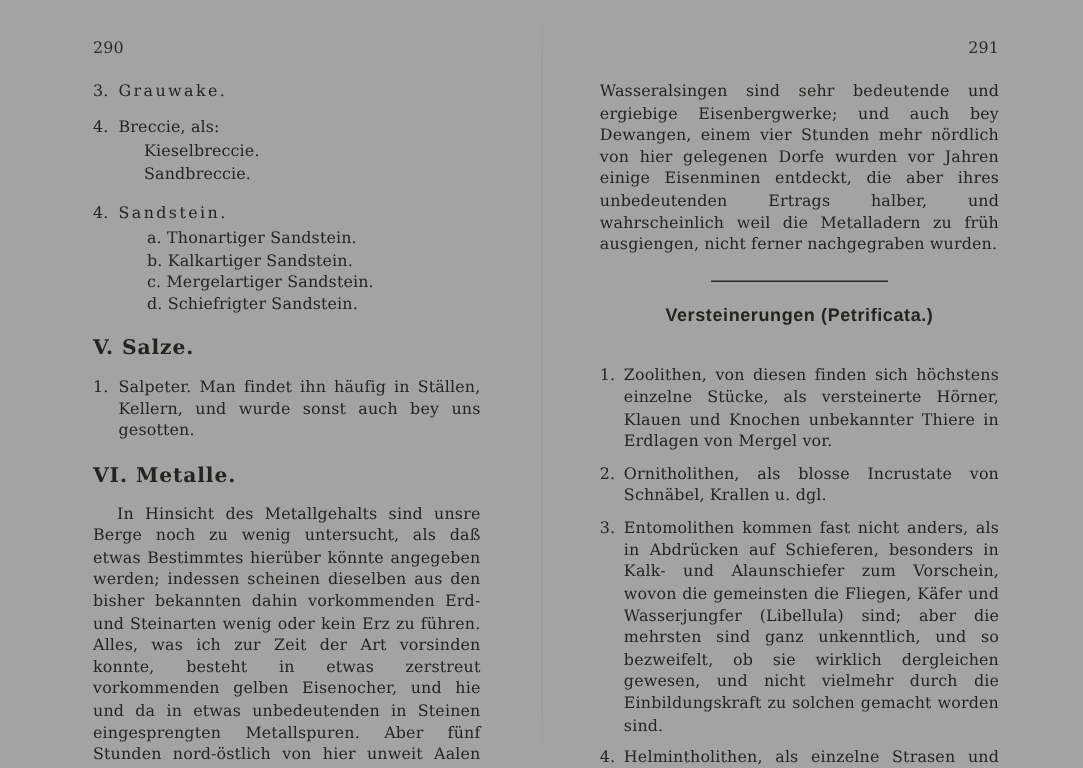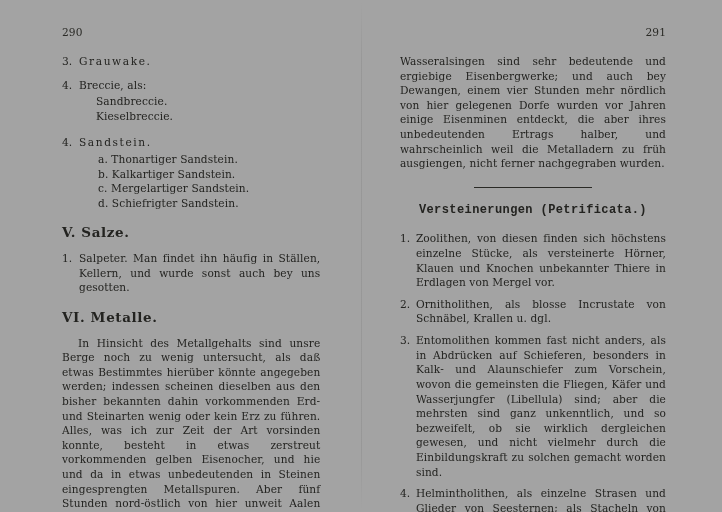--- a/index.html
+++ b/index.html
@@ -98,25 +98,25 @@
   .heading {
     text-align: left;
     font-family: "DejaVu Serif", serif;
     font-size: 13.5px;
     font-weight: bold;
     letter-spacing: 0.6px;
     margin: 13px 0 9px 0;
   }
   .heading-sm {
     text-align: center;
-    font-family: Liberation Mono, monospace;
+    font-family: Liberation Sans, sans-serif;
     font-size: 12px;
     font-weight: bold;
     letter-spacing: 0.4px;
-    margin: 14px 0 13px 0;
+    margin: 14px 0 25px 0;
   }
   .rule {
     width: 118px;
     height: 1px;
     background: #2a2a26;
     margin: 16px auto 6px auto;
   }
   .gap-s { height: 7px; }
   .gap-m { height: 12px; }
   .right-block .list-item { margin-bottom: 7px; }
@@ -146,22 +146,22 @@
           <span class="txt fraktur sp">Grauwake.</span>
         </div>
 
         <div class="gap-s"></div>
 
         <div class="list-item">
           <span class="num fraktur">4.</span>
           <span class="txt fraktur">Breccie, als:</span>
         </div>
 
+        <div class="sub2 fraktur">Kieselbreccie.</div>
         <div class="sub2 fraktur">Sandbreccie.</div>
-        <div class="sub2 fraktur">Kieselbreccie.</div>
 
         <div class="gap-m"></div>
 
         <div class="list-item">
           <span class="num fraktur">4.</span>
           <span class="txt fraktur sp">Sandstein.</span>
         </div>
 
         <div class="sub fraktur">a. Thonartiger Sandstein.</div>
         <div class="sub fraktur">b. Kalkartiger Sandstein.</div>

